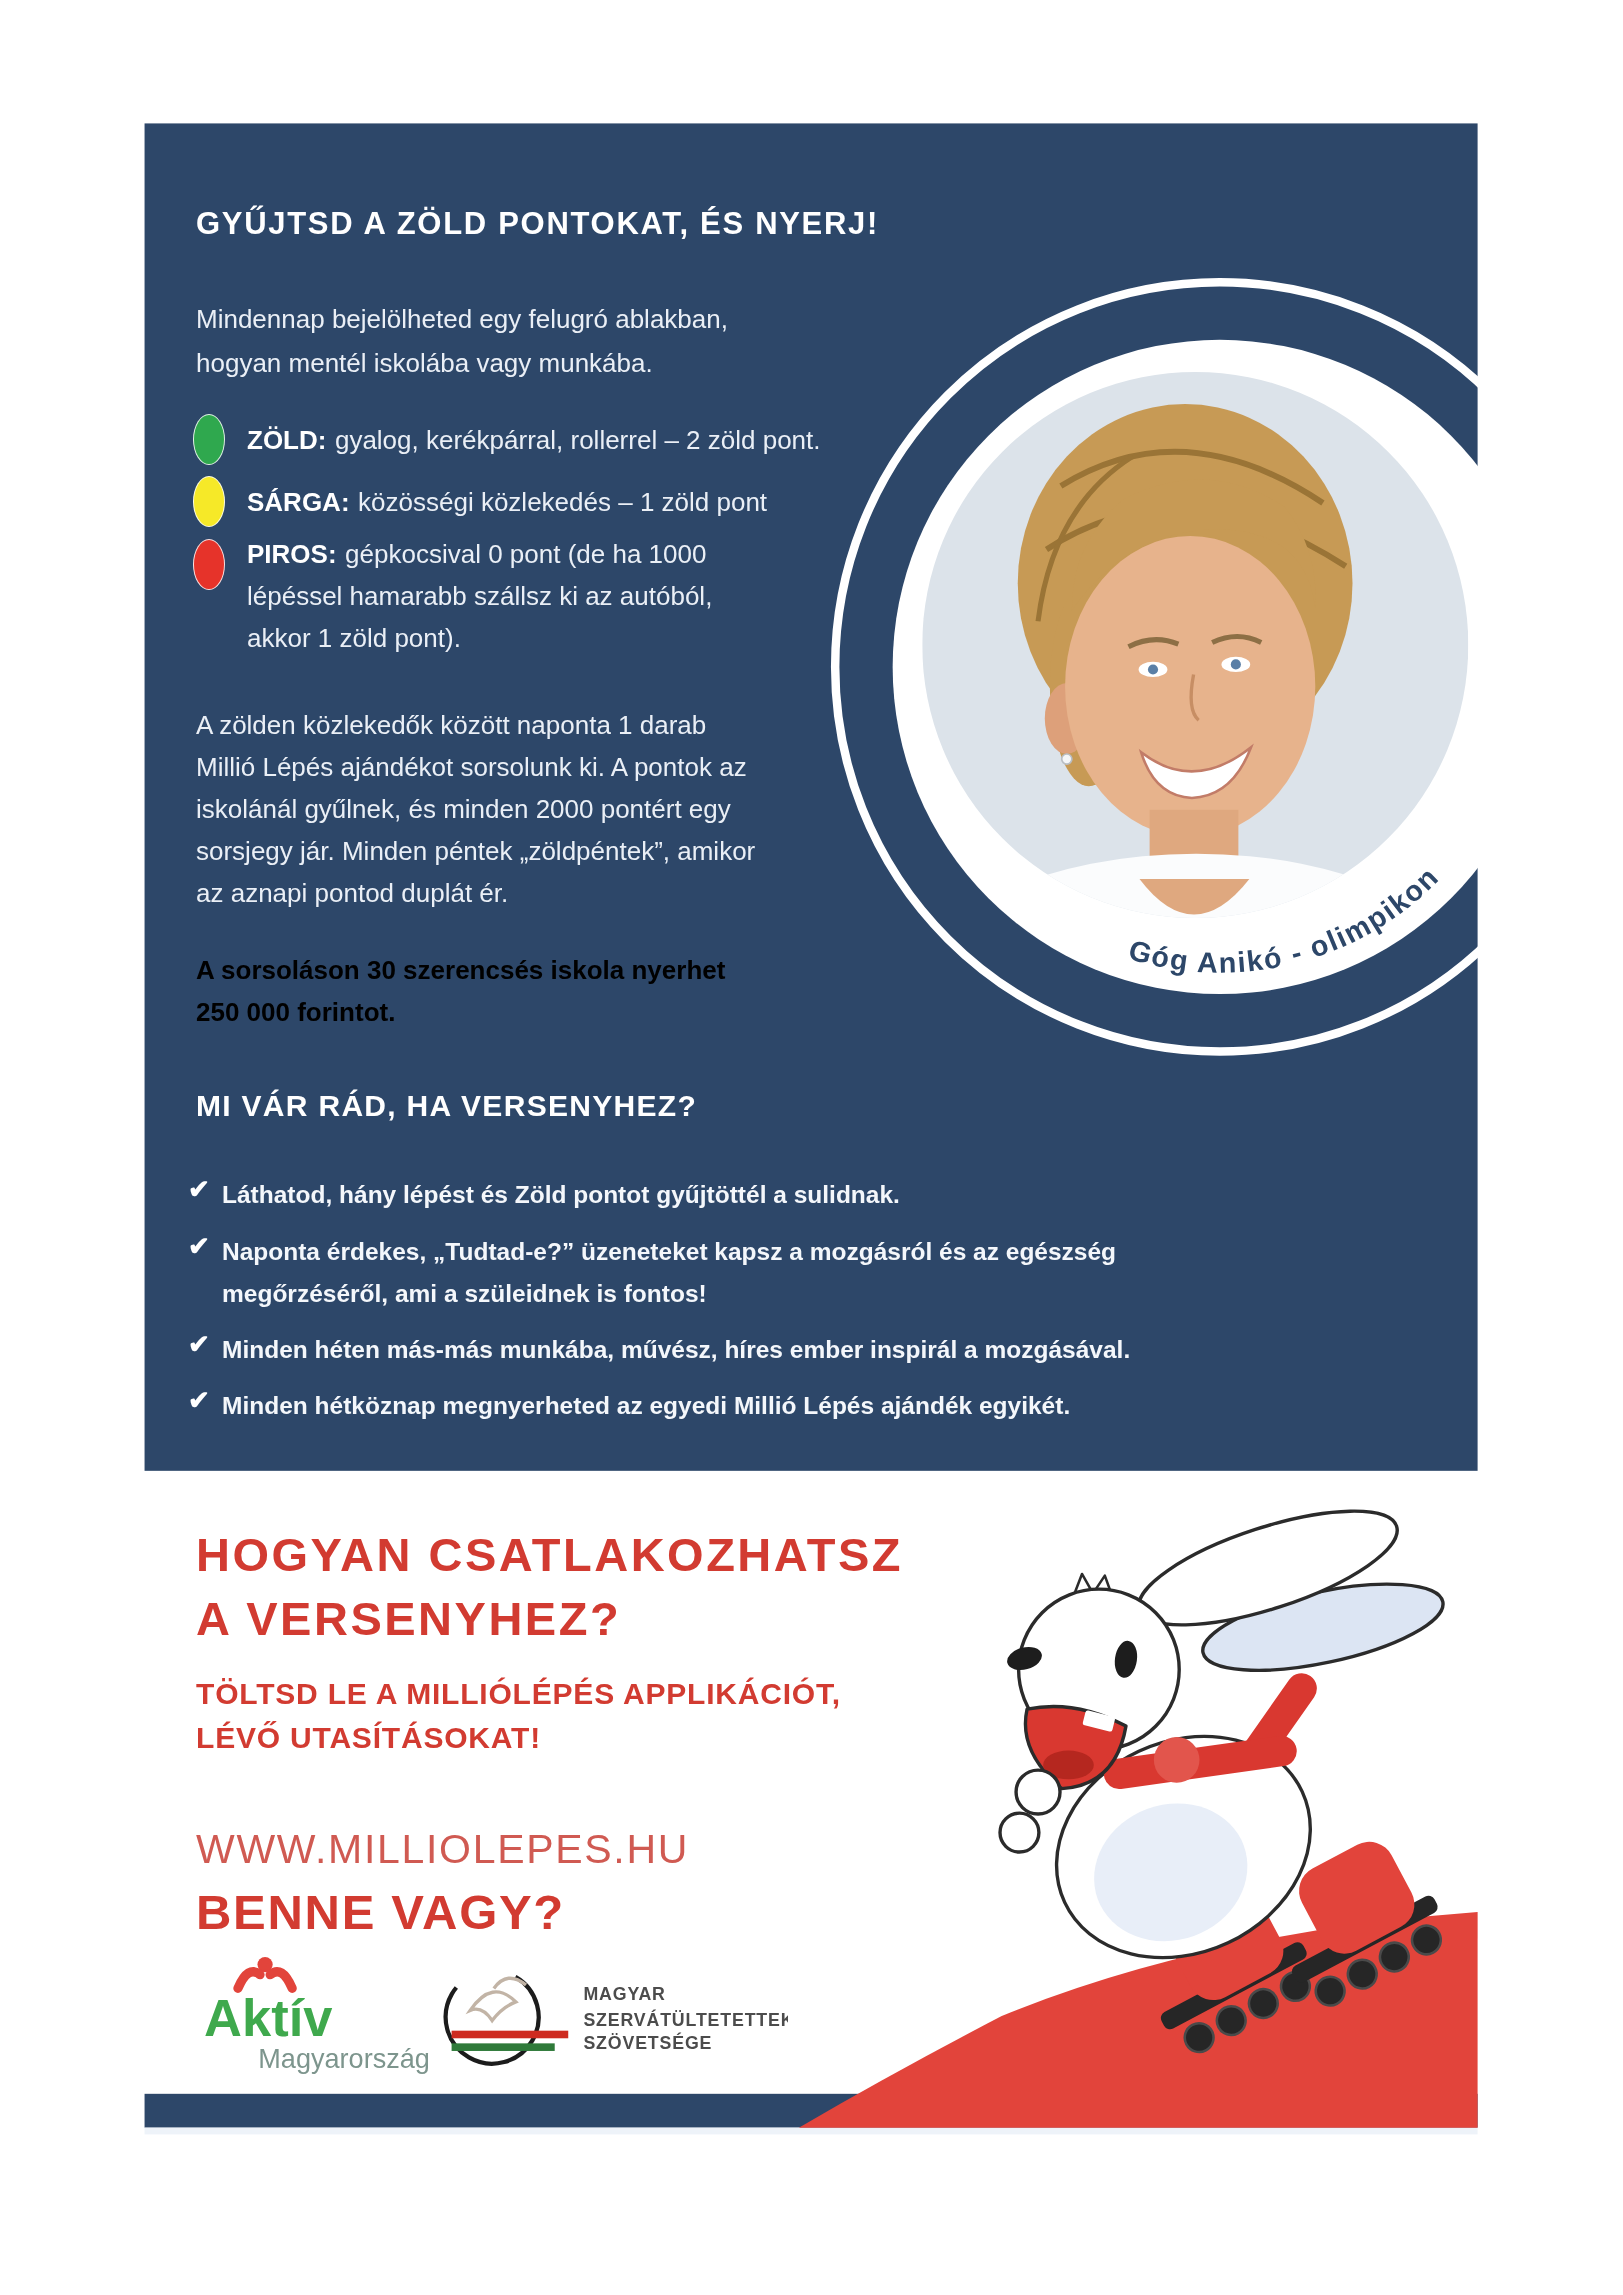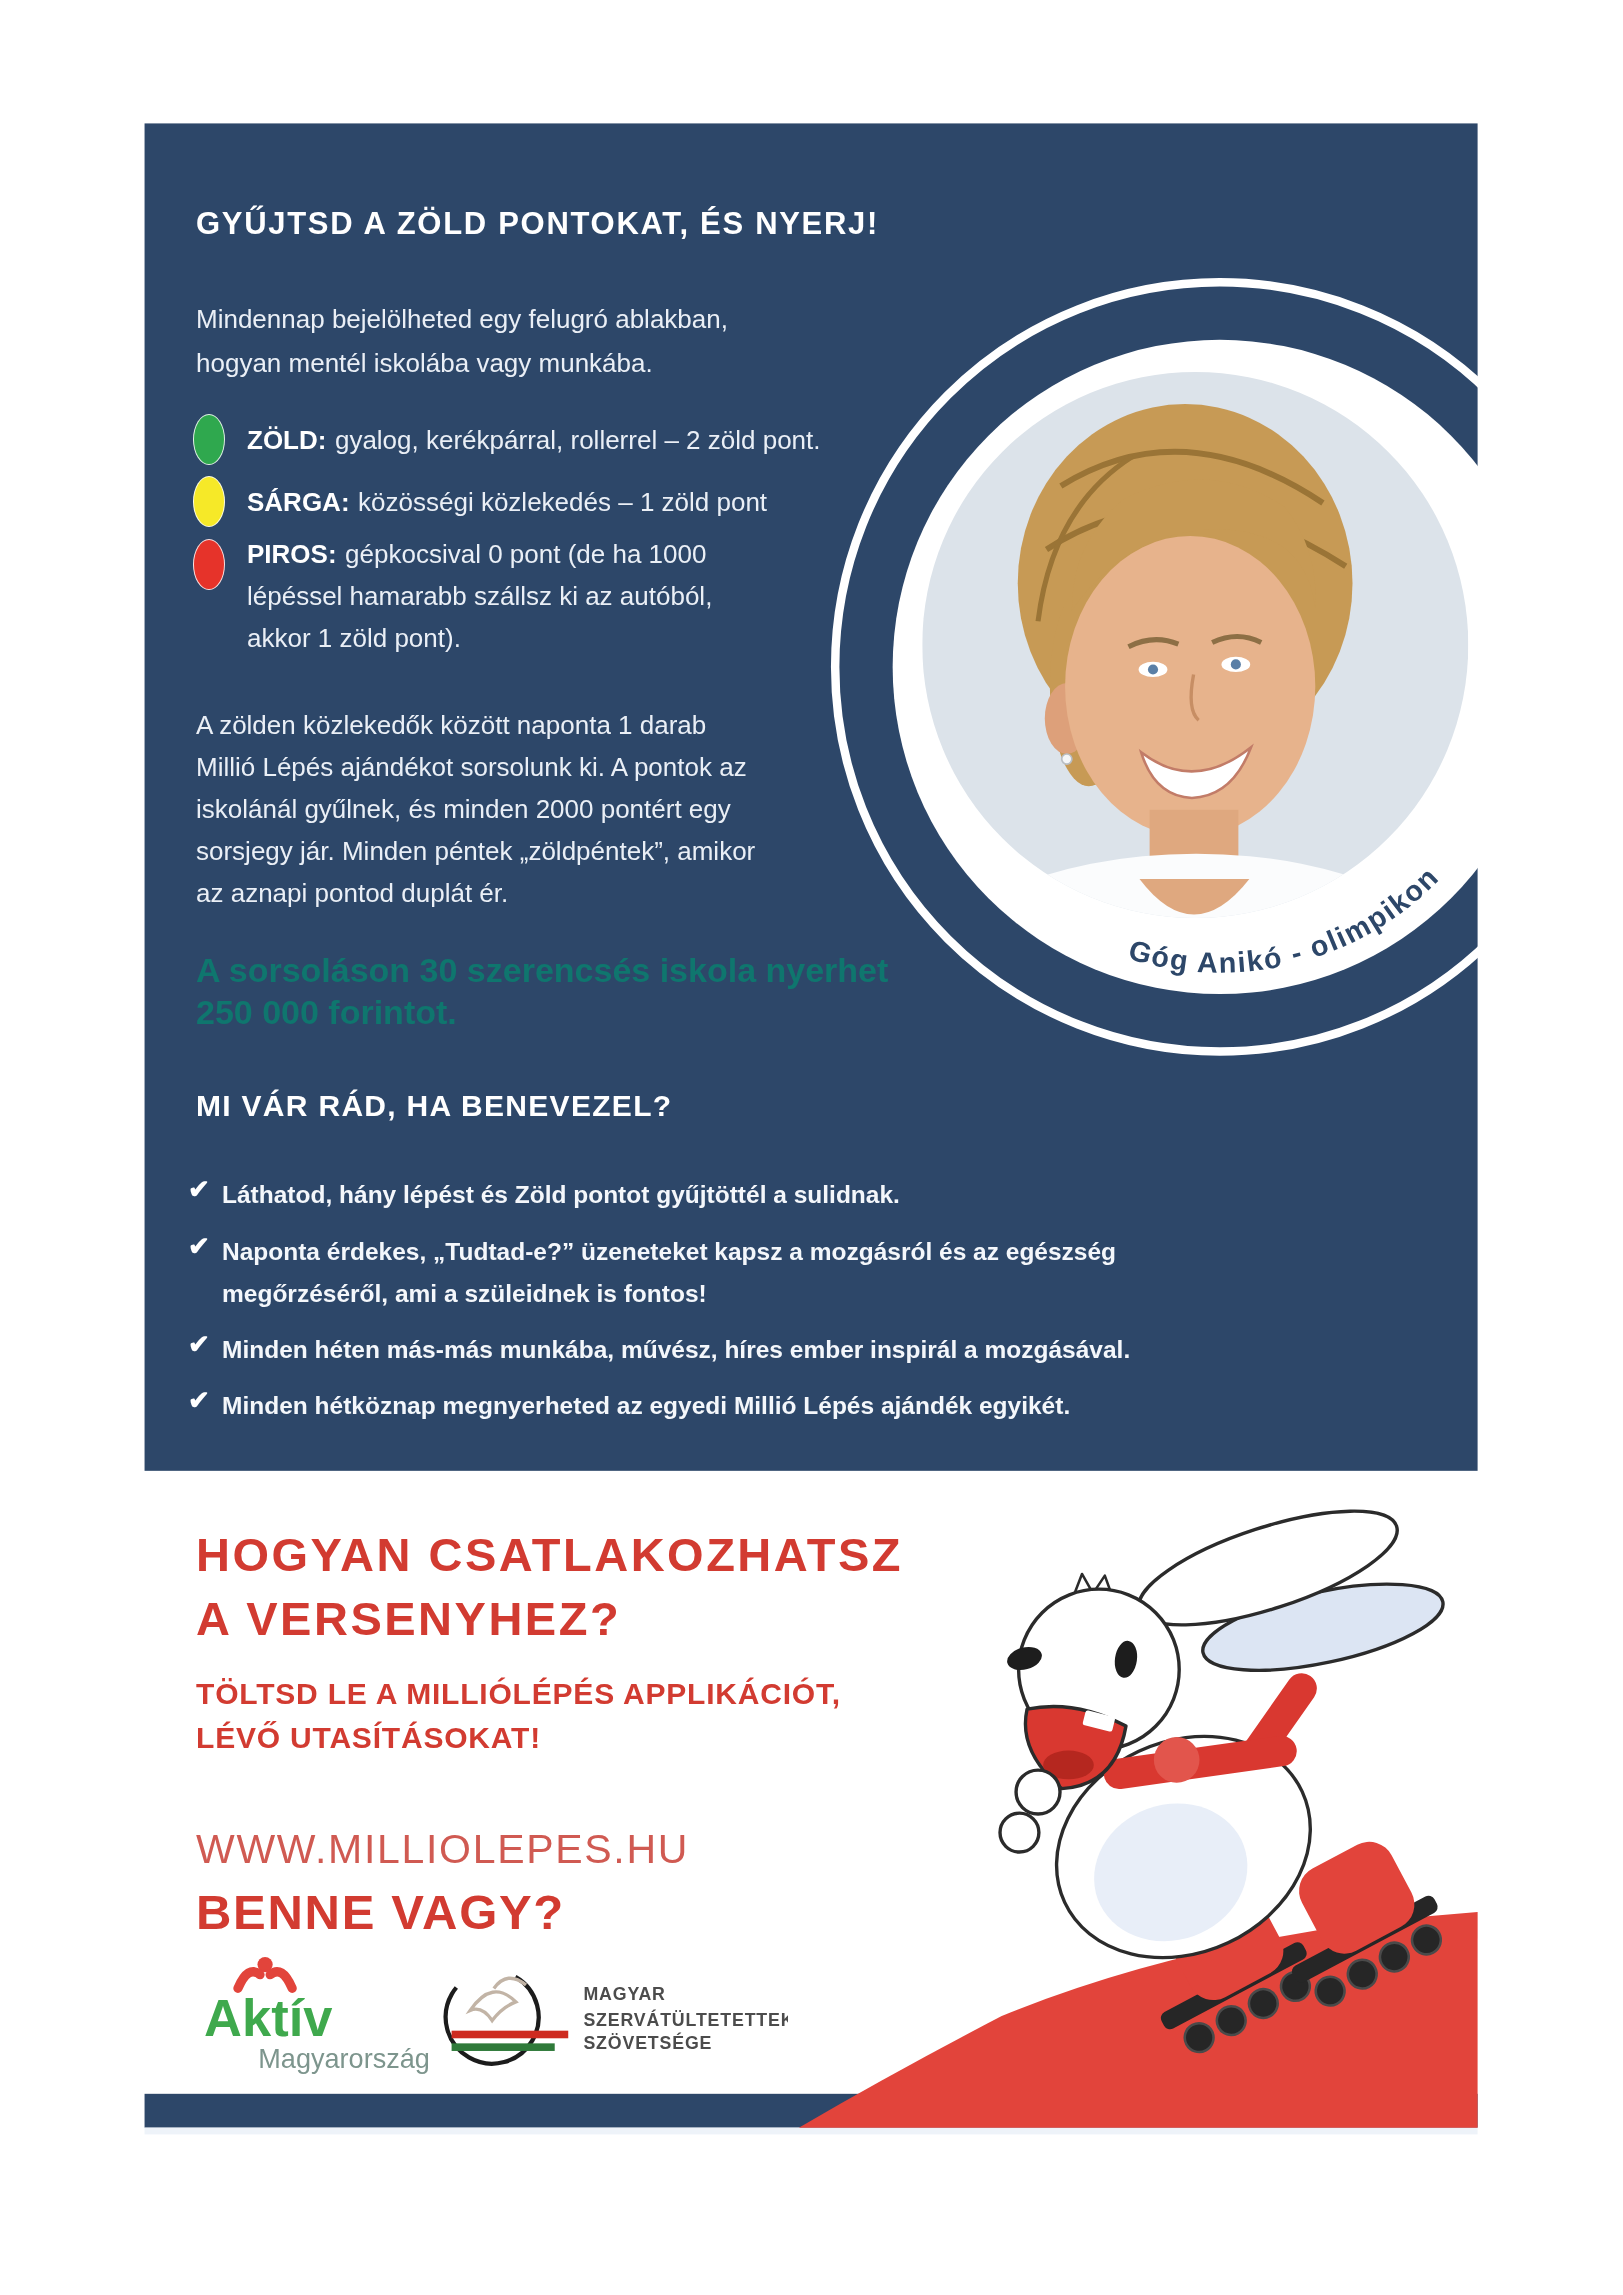--- a/index.html
+++ b/index.html
@@ -4,21 +4,21 @@
 <style>
   html,body{margin:0;padding:0;background:#ffffff;}
   .page{position:relative;width:1623px;height:2295px;background:#ffffff;overflow:hidden;
         font-family:"Liberation Sans",sans-serif;}
   .deco{position:absolute;left:0;top:0;z-index:1;pointer-events:none;}
   .layer-text{position:absolute;left:0;top:0;width:1378px;height:2295px;z-index:2;}
   .abs{position:absolute;white-space:nowrap;}
   
   .t-title{font-size:31px;font-weight:700;letter-spacing:1.7px;color:#ffffff;}
   .t-body{font-size:26px;color:#eaeff6;line-height:42px;}
-  .t-bold{font-size:34px;font-weight:700;color:#0f766e;line-height:42px;}
+  .t-bold{font-size:26px;font-weight:700;color:#000000;line-height:42px;}
   .t-sub{font-size:30px;font-weight:700;letter-spacing:1.3px;color:#ffffff;}
   .t-benefit{font-size:24.5px;font-weight:700;color:#f4f7fb;line-height:42px;}
   .check{font-size:26px;color:#ffffff;font-weight:700;}
   .dot{position:absolute;width:30px;height:49px;border-radius:50%;border:1.7px solid rgba(255,255,255,.85);}
   .lbl{font-weight:700;color:#ffffff;margin-right:8.5px;}
   
   .t-h1{font-size:47px;font-weight:700;letter-spacing:2.5px;color:#d23b31;}
   .t-instr{font-size:30px;font-weight:700;letter-spacing:0.8px;color:#d23b31;line-height:44px;}
   .t-url{font-size:41px;font-weight:400;letter-spacing:1.7px;color:#d05a52;}
   .t-cta{font-size:49px;font-weight:700;letter-spacing:1.7px;color:#d23b31;}
@@ -163,21 +163,21 @@
       <div>iskolánál gyűlnek, és minden 2000 pontért egy</div>
       <div>sorsjegy jár. Minden péntek  „zöldpéntek”, amikor</div>
       <div>az aznapi pontod duplát ér.</div>
     </div>
 
     <div class="abs t-bold" style="left:196px;top:949px;">
       <div>A sorsoláson 30 szerencsés iskola nyerhet</div>
       <div>250 000 forintot.</div>
     </div>
 
-    <div class="abs t-sub" style="left:196px;top:1089px;">MI VÁR RÁD, HA BENEVEZEL?</div>
+    <div class="abs t-sub" style="left:196px;top:1089px;">MI VÁR RÁD, HA VERSENYHEZ?</div>
 
     <div class="abs check" style="left:188px;top:1174px;">✔</div>
     <div class="abs t-benefit" style="left:222px;top:1174px;">Láthatod, hány lépést és Zöld pontot gyűjtöttél a sulidnak.</div>
 
     <div class="abs check" style="left:188px;top:1231px;">✔</div>
     <div class="abs t-benefit" style="left:222px;top:1231px;">
       <div>Naponta érdekes, „Tudtad-e?” üzeneteket kapsz a mozgásról és az egészség</div>
       <div>megőrzéséről, ami a szüleidnek is fontos!</div>
     </div>
 

